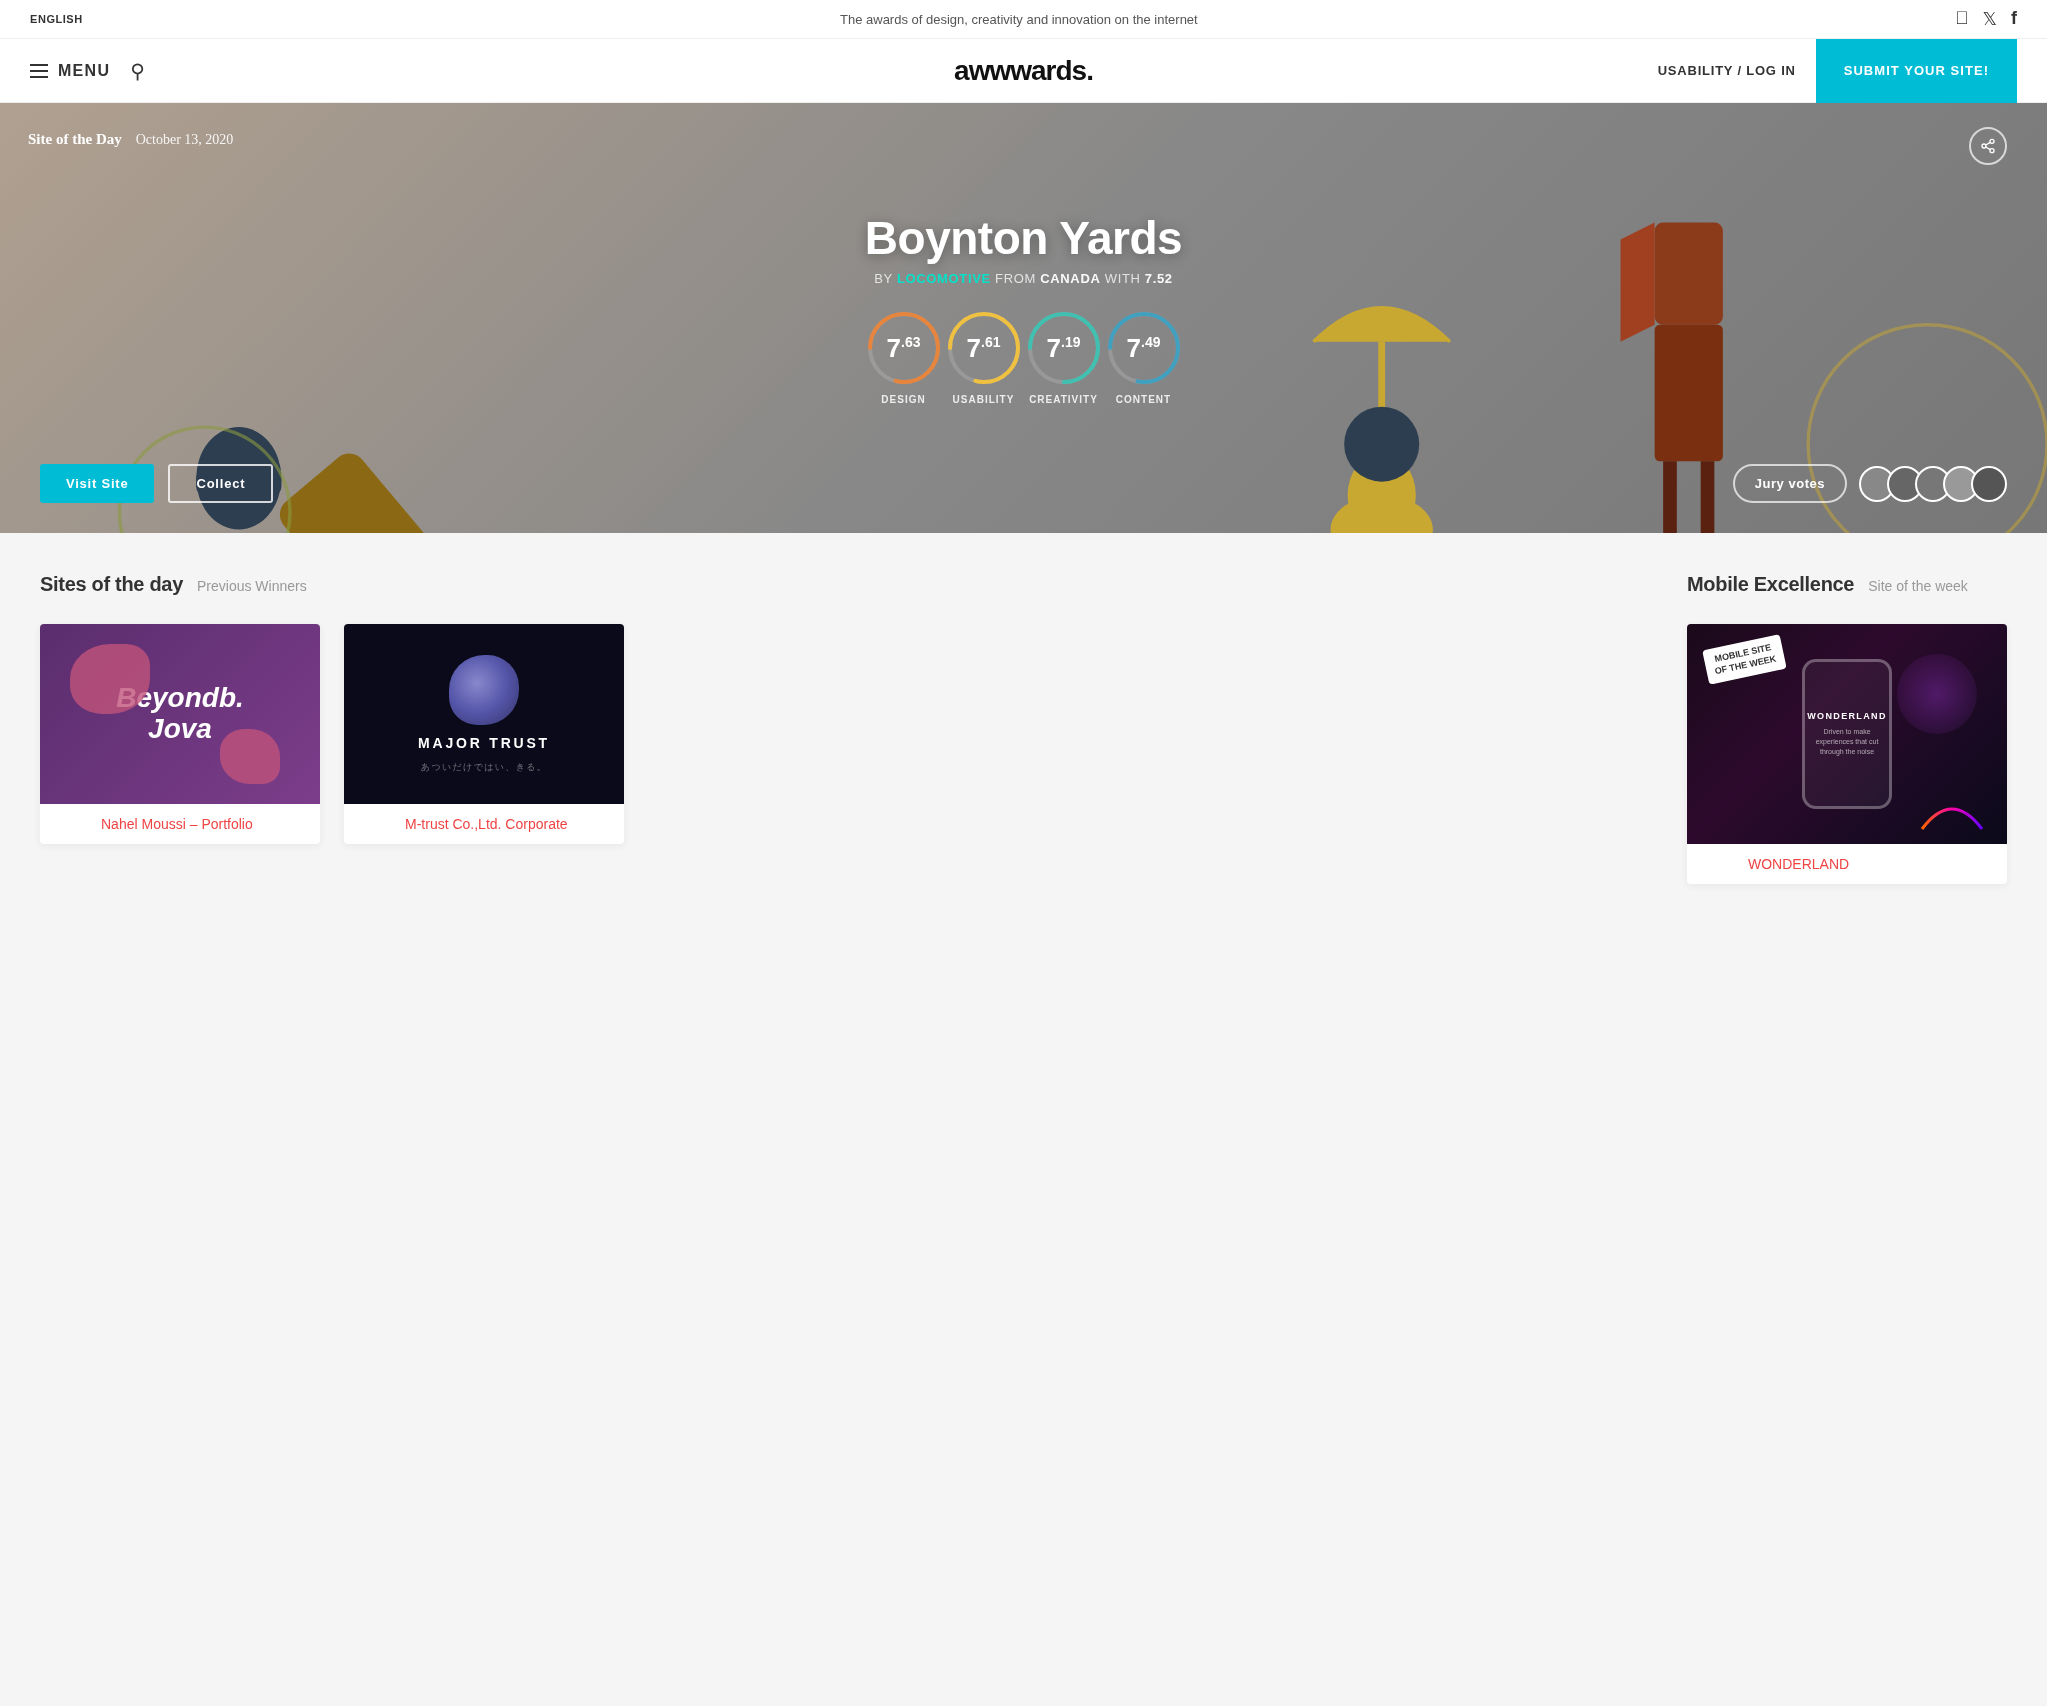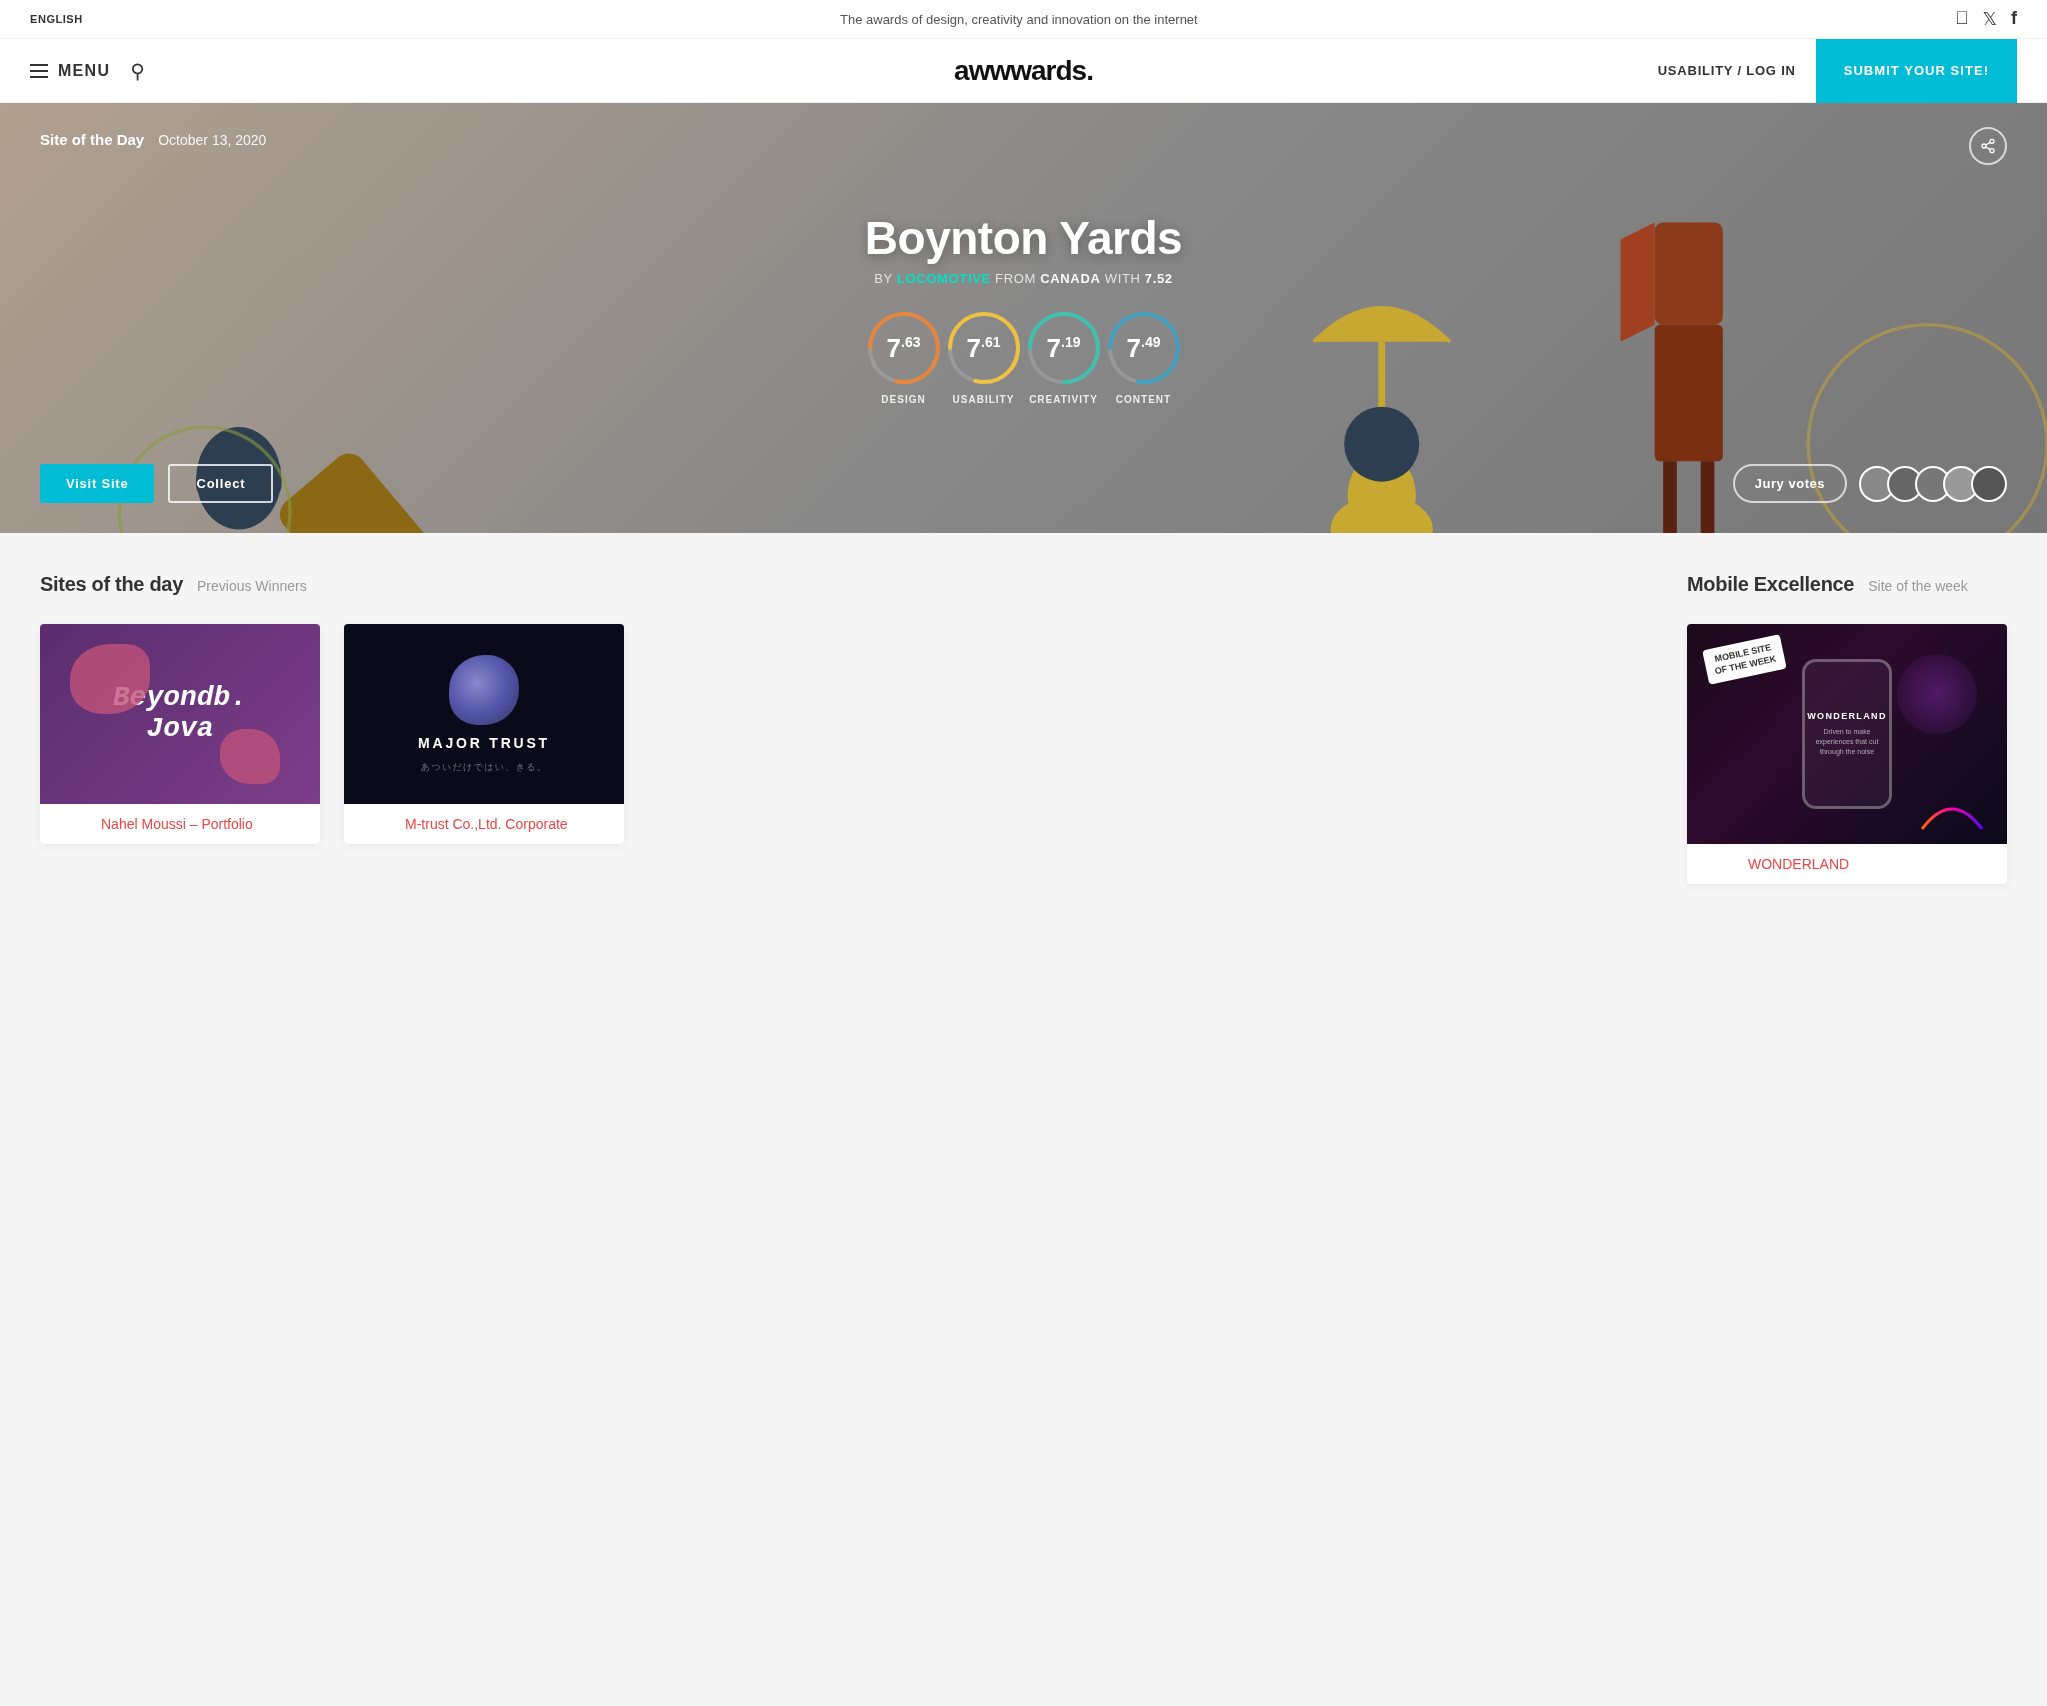--- a/index.html
+++ b/index.html
@@ -76,26 +76,27 @@
     }
     
     .hero-illustration {
       position: absolute;
       inset: 0;
       pointer-events: none;
     }
     .hero-site-of-day {
       position: absolute;
       top: 28px;
-      left: 40px;
+      left: 28px;
       color: #fff;
       display: flex;
       align-items: center;
       gap: 14px;
       font-size: 14px;
+      font-family: Liberation Serif, serif;
     }
     .hero-site-of-day-label { font-weight: 700; font-size: 15px; }
     .hero-site-of-day-date { font-size: 14px; opacity: 0.9; }
     .hero-share {
       position: absolute;
       top: 24px;
       right: 40px;
       width: 38px;
       height: 38px;
       border-radius: 50%;
@@ -272,21 +273,20 @@
       align-items: center;
       justify-content: center;
       overflow: hidden;
       position: relative;
     }
     .card-thumb-beyondb {
       background: linear-gradient(135deg, #5a2d6e 0%, #7c3d8a 100%);
       display: flex;
       align-items: center;
       justify-content: center;
-      font-family: Liberation Mono, monospace;
     }
     .card-thumb-beyondb .thumb-text {
       color: #fff;
       font-size: 28px;
       font-weight: 900;
       font-style: italic;
       text-align: center;
       line-height: 1.1;
     }
     .beyondb-blob1 {

